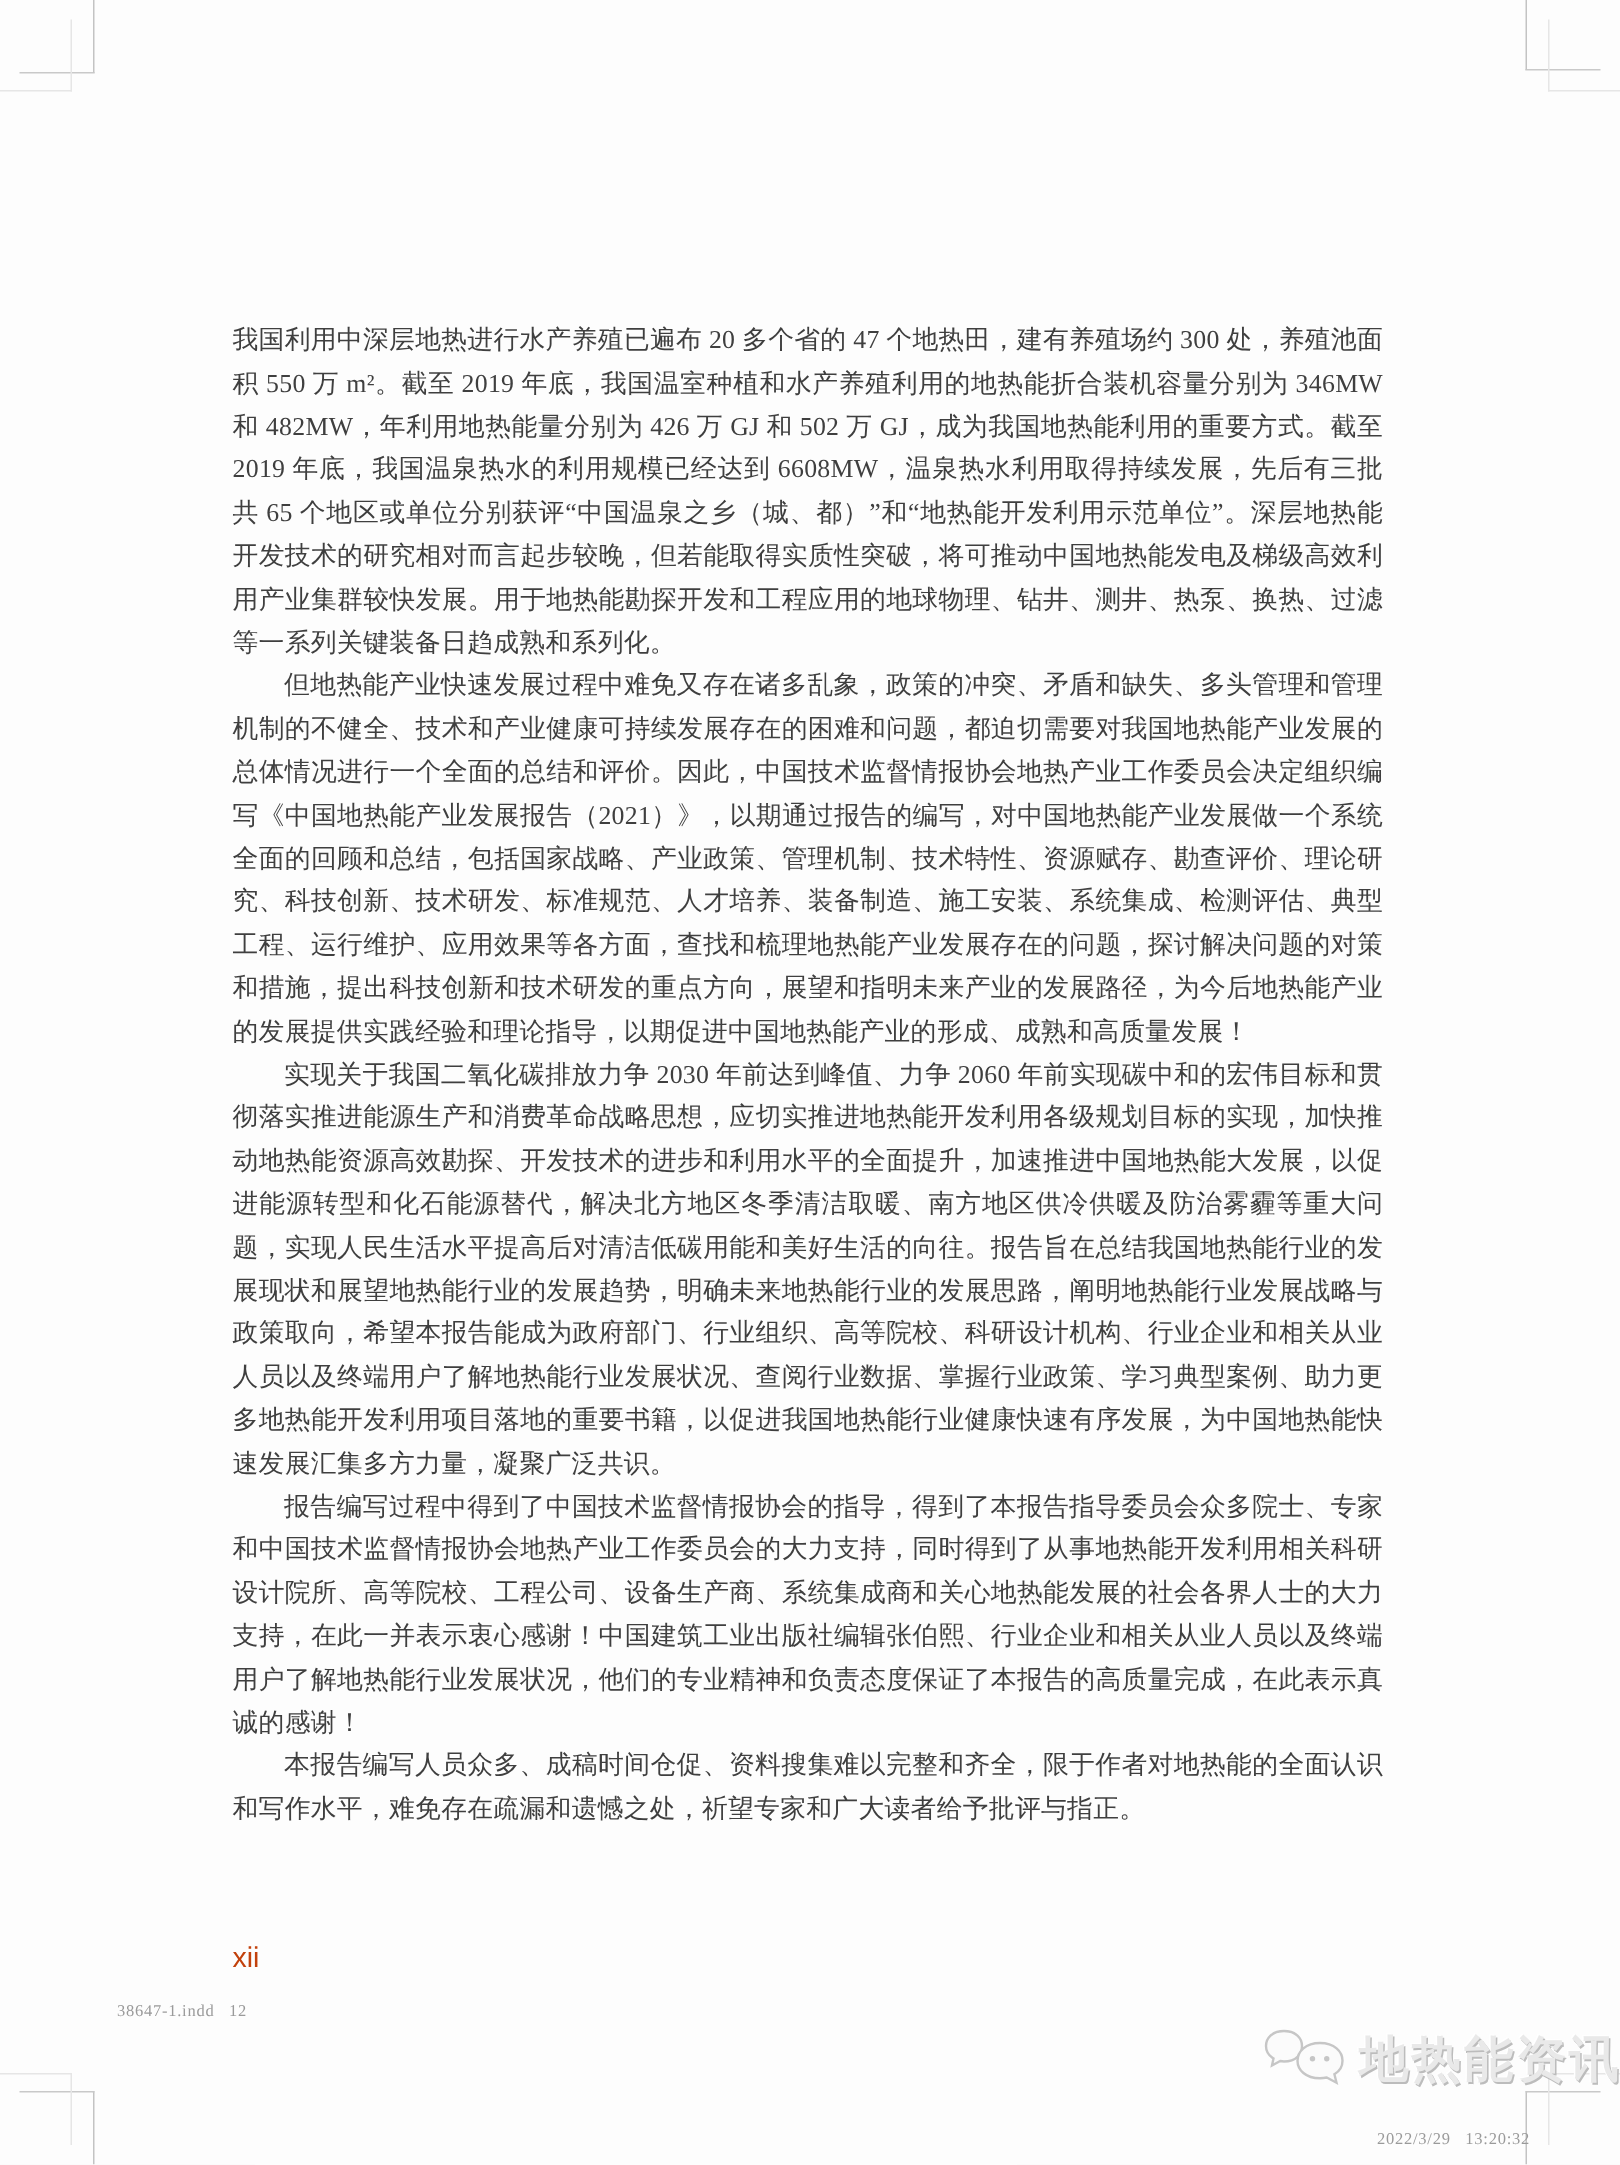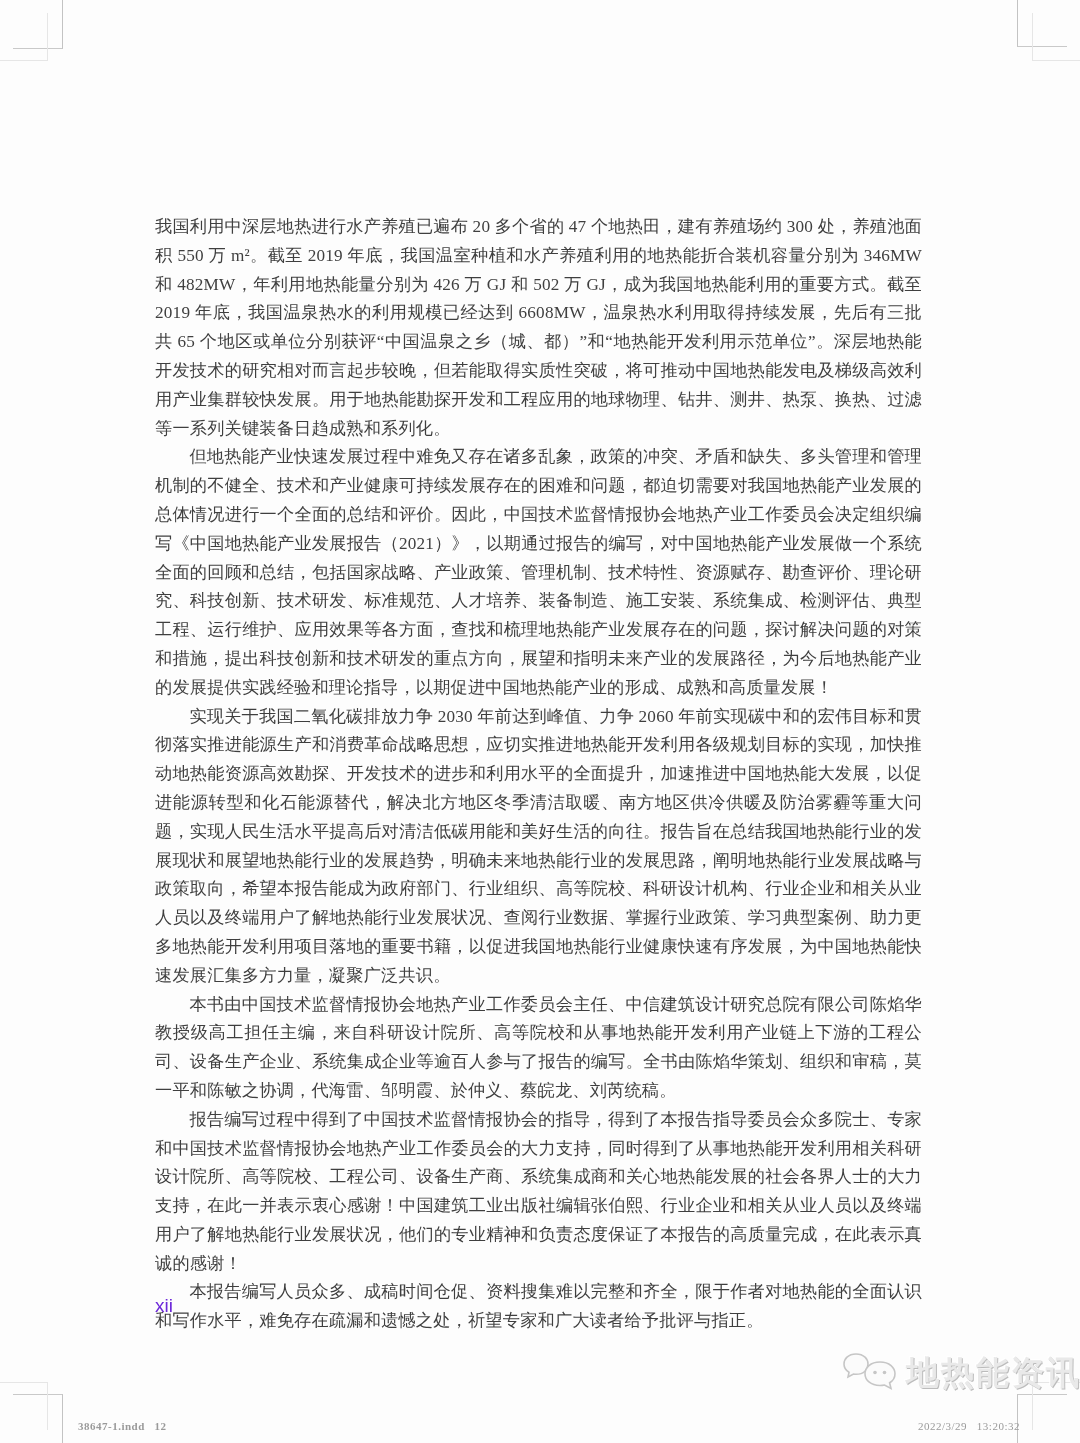--- a/index.html
+++ b/index.html
@@ -40,33 +40,32 @@
   }
   .para { margin: 0; text-indent: 2em; }
   .para.no-indent { text-indent: 0; }
 
   
   .page-number {
     position: absolute;
     left: 155px; top: 1295px;
     font-family: "Liberation Sans", "DejaVu Sans", sans-serif;
     font-size: 19px;
-    color: #6d28d9;
+    color: #c2410c;
   }
 
   
   .print-mark {
     position: absolute;
-    left: 78px; top: 1420px;
+    left: 78px; top: 1335px;
     font-family: "Liberation Serif", "DejaVu Serif", serif;
     font-size: 11px;
     color: #9a9a9a;
     letter-spacing: 0.5px;
     white-space: pre;
-    font-weight: bold;
   }
   .timestamp {
     position: absolute;
     left: 918px; top: 1420px;
     font-family: "Liberation Serif", "DejaVu Serif", serif;
     font-size: 11px;
     color: #9a9a9a;
     letter-spacing: 0.5px;
     white-space: pre;
   }
@@ -102,21 +101,20 @@
   <div class="cm cm-tr-light"></div>
   <div class="cm cm-bl-dark"></div>
   <div class="cm cm-bl-light"></div>
   <div class="cm cm-br-dark"></div>
   <div class="cm cm-br-light"></div>
 
   <main class="text-block">
     <p class="para no-indent">我国利用中深层地热进行水产养殖已遍布 20 多个省的 47 个地热田，建有养殖场约 300 处，养殖池面积 550 万 m²。截至 2019 年底，我国温室种植和水产养殖利用的地热能折合装机容量分别为 346MW 和 482MW，年利用地热能量分别为 426 万 GJ 和 502 万 GJ，成为我国地热能利用的重要方式。截至 2019 年底，我国温泉热水的利用规模已经达到 6608MW，温泉热水利用取得持续发展，先后有三批共 65 个地区或单位分别获评“中国温泉之乡（城、都）”和“地热能开发利用示范单位”。深层地热能开发技术的研究相对而言起步较晚，但若能取得实质性突破，将可推动中国地热能发电及梯级高效利用产业集群较快发展。用于地热能勘探开发和工程应用的地球物理、钻井、测井、热泵、换热、过滤等一系列关键装备日趋成熟和系列化。</p>
     <p class="para">但地热能产业快速发展过程中难免又存在诸多乱象，政策的冲突、矛盾和缺失、多头管理和管理机制的不健全、技术和产业健康可持续发展存在的困难和问题，都迫切需要对我国地热能产业发展的总体情况进行一个全面的总结和评价。因此，中国技术监督情报协会地热产业工作委员会决定组织编写《中国地热能产业发展报告（2021）》，以期通过报告的编写，对中国地热能产业发展做一个系统全面的回顾和总结，包括国家战略、产业政策、管理机制、技术特性、资源赋存、勘查评价、理论研究、科技创新、技术研发、标准规范、人才培养、装备制造、施工安装、系统集成、检测评估、典型工程、运行维护、应用效果等各方面，查找和梳理地热能产业发展存在的问题，探讨解决问题的对策和措施，提出科技创新和技术研发的重点方向，展望和指明未来产业的发展路径，为今后地热能产业的发展提供实践经验和理论指导，以期促进中国地热能产业的形成、成熟和高质量发展！</p>
     <p class="para">实现关于我国二氧化碳排放力争 2030 年前达到峰值、力争 2060 年前实现碳中和的宏伟目标和贯彻落实推进能源生产和消费革命战略思想，应切实推进地热能开发利用各级规划目标的实现，加快推动地热能资源高效勘探、开发技术的进步和利用水平的全面提升，加速推进中国地热能大发展，以促进能源转型和化石能源替代，解决北方地区冬季清洁取暖、南方地区供冷供暖及防治雾霾等重大问题，实现人民生活水平提高后对清洁低碳用能和美好生活的向往。报告旨在总结我国地热能行业的发展现状和展望地热能行业的发展趋势，明确未来地热能行业的发展思路，阐明地热能行业发展战略与政策取向，希望本报告能成为政府部门、行业组织、高等院校、科研设计机构、行业企业和相关从业人员以及终端用户了解地热能行业发展状况、查阅行业数据、掌握行业政策、学习典型案例、助力更多地热能开发利用项目落地的重要书籍，以促进我国地热能行业健康快速有序发展，为中国地热能快速发展汇集多方力量，凝聚广泛共识。</p>
-    <p class="para">本书由中国技术监督情报协会地热产业工作委员会主任、中信建筑设计研究总院有限公司陈焰华教授级高工担任主编，来自科研设计院所、高等院校和从事地热能开发利用产业链上下游的工程公司、设备生产企业、系统集成企业等逾百人参与了报告的编写。全书由陈焰华策划、组织和审稿，莫一平和陈敏之协调，代海雷、邹明霞、於仲义、蔡皖龙、刘芮统稿。</p>
     <p class="para">报告编写过程中得到了中国技术监督情报协会的指导，得到了本报告指导委员会众多院士、专家和中国技术监督情报协会地热产业工作委员会的大力支持，同时得到了从事地热能开发利用相关科研设计院所、高等院校、工程公司、设备生产商、系统集成商和关心地热能发展的社会各界人士的大力支持，在此一并表示衷心感谢！中国建筑工业出版社编辑张伯熙、行业企业和相关从业人员以及终端用户了解地热能行业发展状况，他们的专业精神和负责态度保证了本报告的高质量完成，在此表示真诚的感谢！</p>
     <p class="para">本报告编写人员众多、成稿时间仓促、资料搜集难以完整和齐全，限于作者对地热能的全面认识和写作水平，难免存在疏漏和遗憾之处，祈望专家和广大读者给予批评与指正。</p>
   </main>
 
   <div class="page-number">xii</div>
 
   <div class="print-mark">38647-1.indd   12</div>
   <div class="timestamp">2022/3/29   13:20:32</div>
 
   <div class="watermark">

